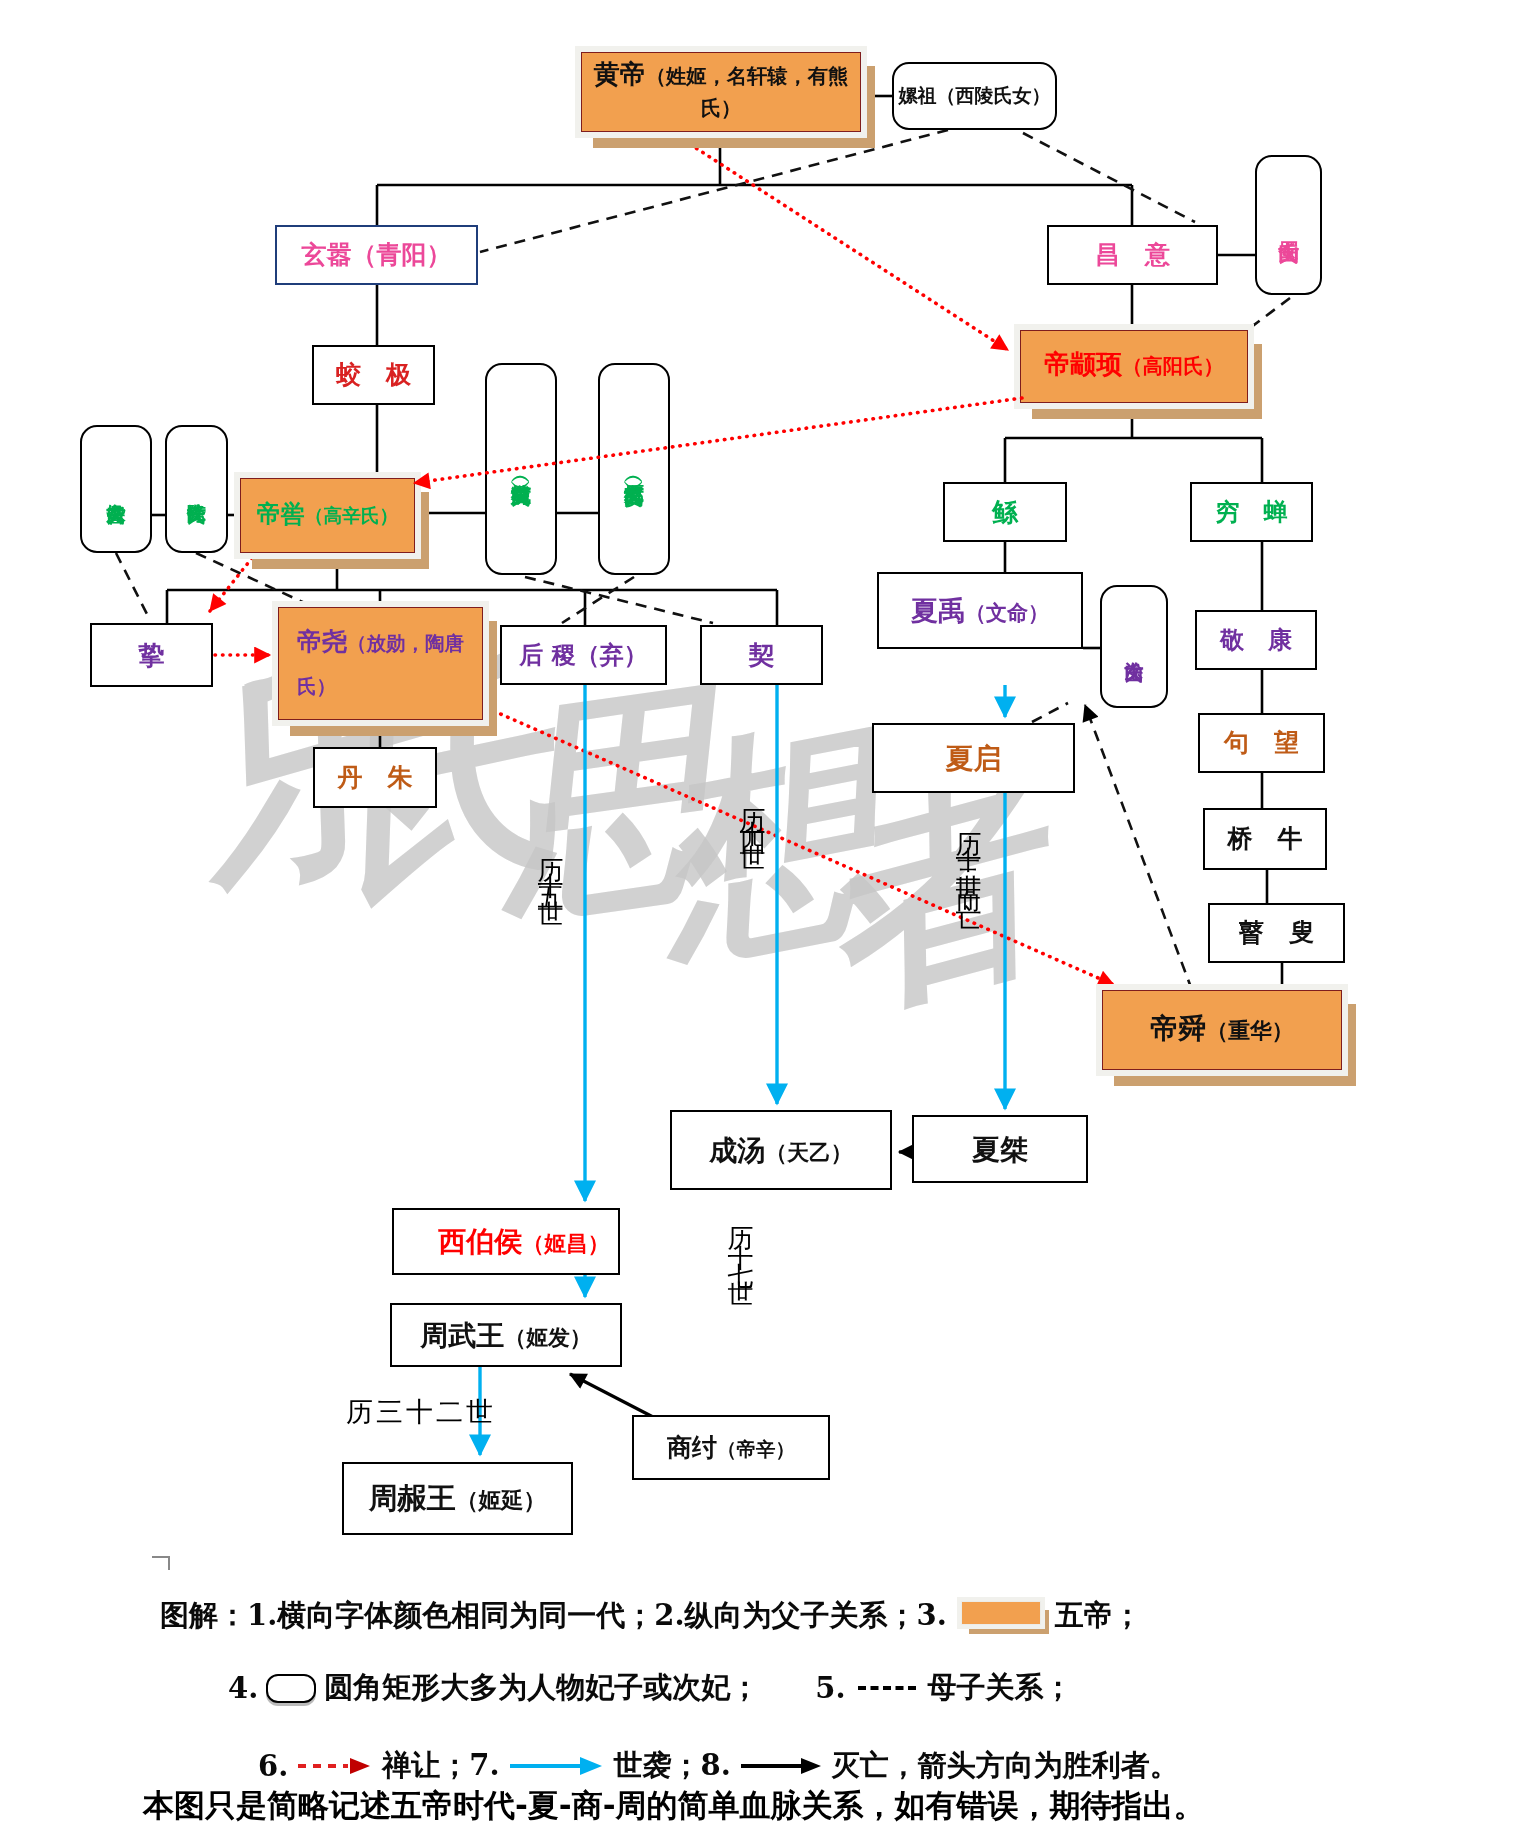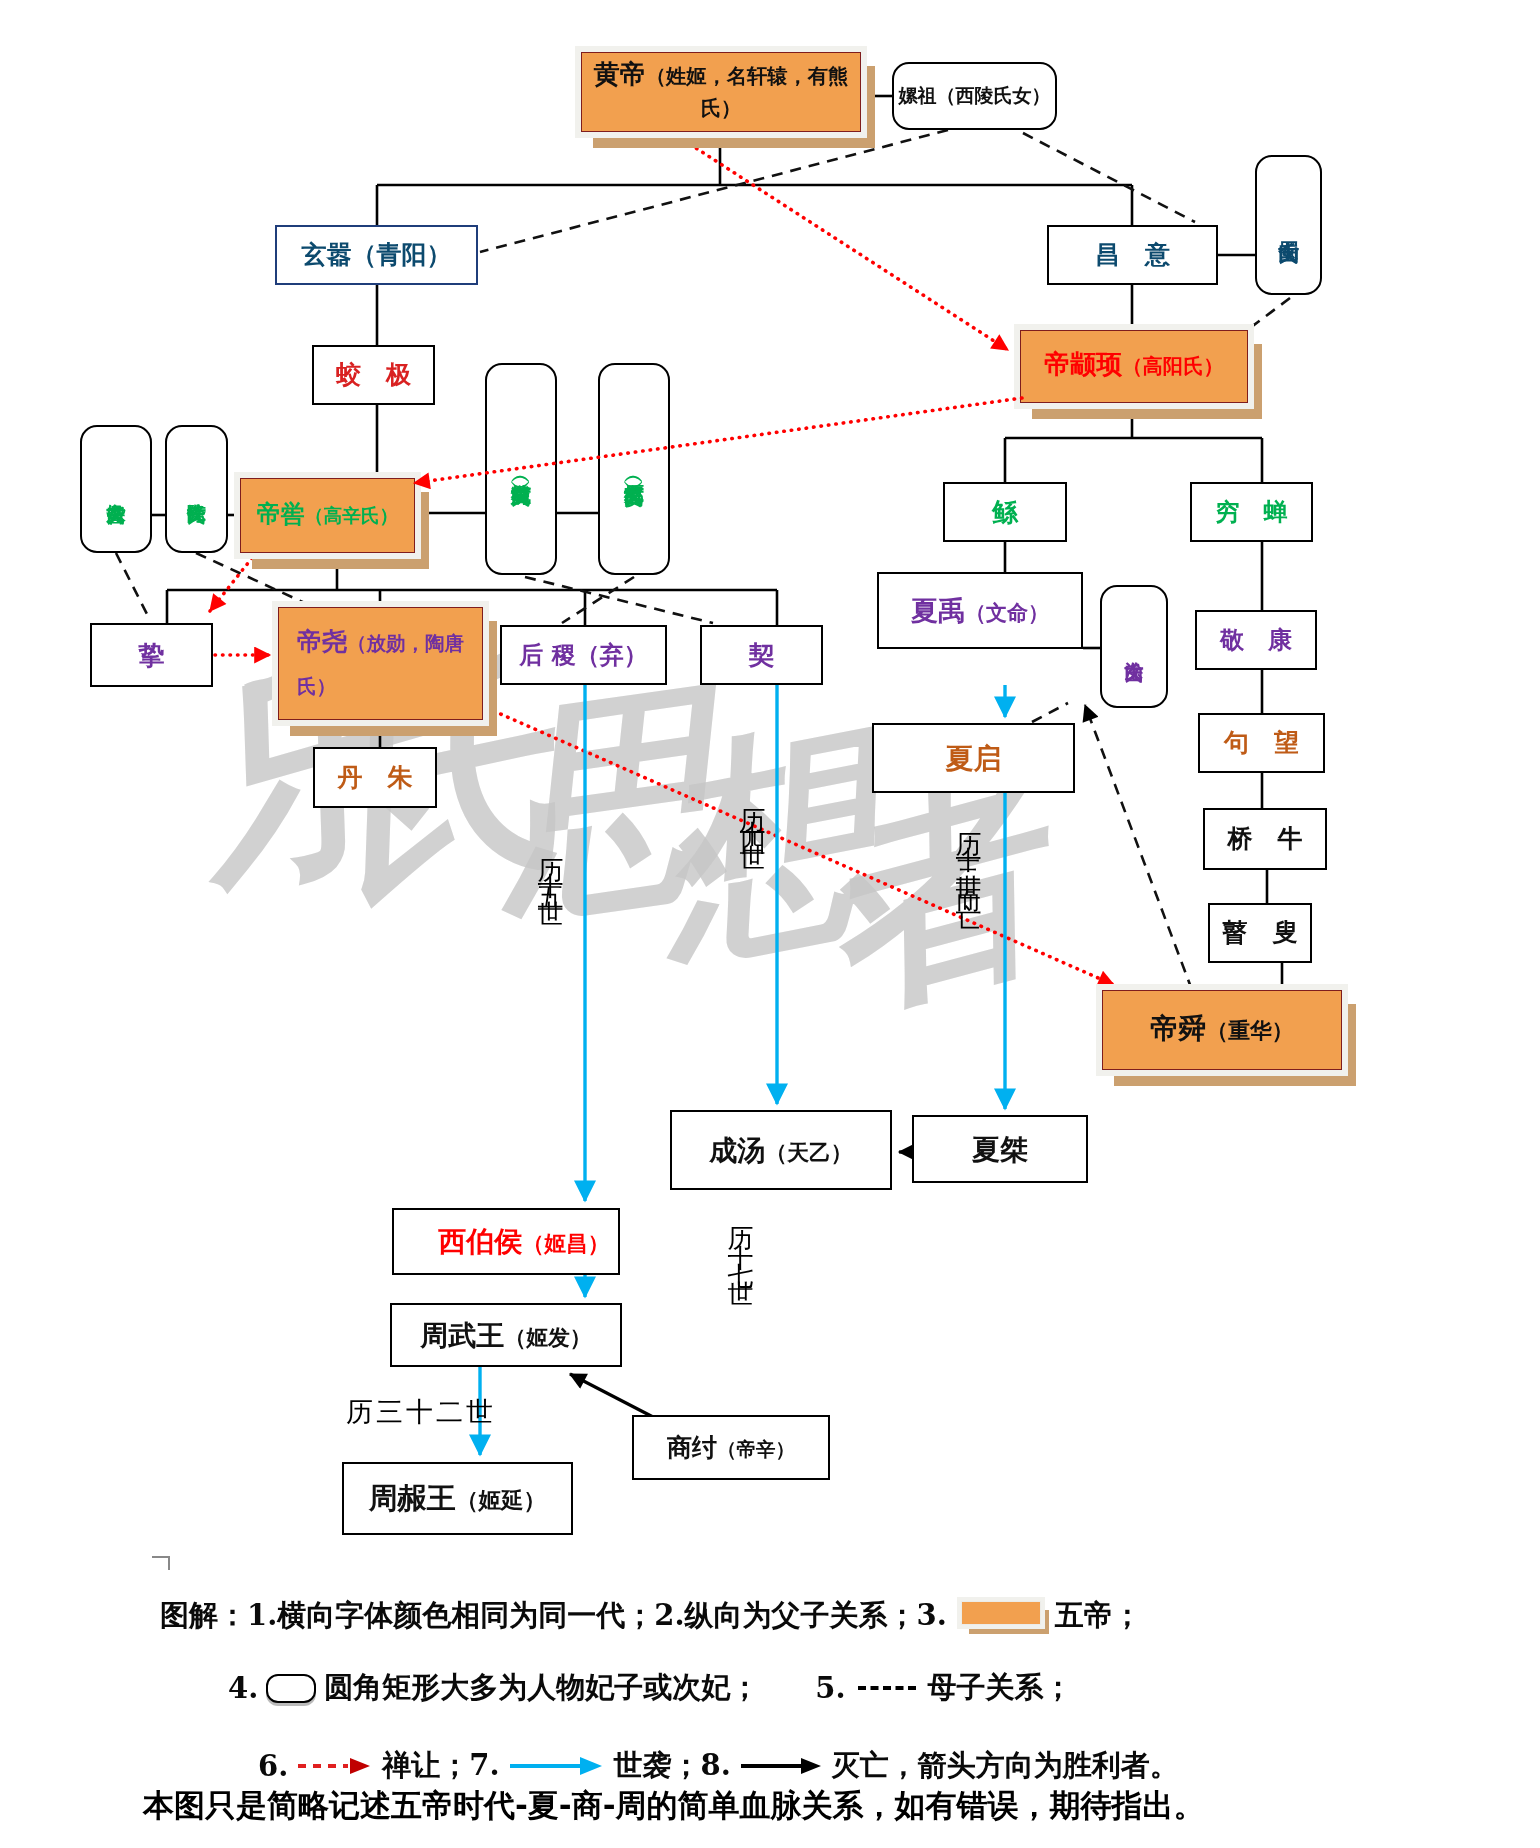--- a/index.html
+++ b/index.html
@@ -15,21 +15,21 @@
   .node{position:absolute;display:flex;align-items:center;justify-content:center;
         background:#fff;border:2px solid #000;box-sizing:border-box;z-index:3;
         text-align:center;line-height:1.25;font-weight:bold;}
   .rounded{border-radius:17px;border-width:2.5px;}
   .vtxt{writing-mode:vertical-rl;}
   .emperor{border:1px solid #7f1d1d;background:#F2A04F;
            box-shadow:0 0 0 6px #F1F1ED, 13px 15px 0 1px #CBA06F;font-family:Liberation Mono, monospace;}
   .multi{display:block;text-align:left;padding:15px 8px 0 18px;line-height:1.7;}
   .blue-border{border-color:#1F3D7A;border-width:2.5px;}
   .sb{font-size:.78em;}
-  .t-black{color:#111;} .t-blue{color:#0c4a6e;} .t-red{color:#FF0000;}
+  .t-black{color:#111;} .t-blue{color:#ec4899;} .t-red{color:#FF0000;}
   .t-green{color:#00B050;} .t-purple{color:#7030A0;} .t-brown{color:#BF5B16;}
   .t-darkred{color:#D92121;}
   
   .genlab{position:absolute;z-index:2;writing-mode:vertical-rl;color:#000;
           font-family:"DejaVu Serif","Liberation Serif",serif;font-size:26px;line-height:1;}
   .genlab-h{position:absolute;z-index:2;color:#000;
           font-family:"DejaVu Serif","Liberation Serif",serif;}
   
   .legrow{position:absolute;z-index:3;display:flex;align-items:center;
           font-family:"DejaVu Serif","Liberation Serif",serif;
@@ -207,21 +207,21 @@
   </div>
   <div class="node" style="left:872px;top:723px;width:203px;height:70px;font-size:28px;">
     <span class="t-brown">夏启</span>
   </div>
   <div class="node" style="left:1198px;top:713px;width:127px;height:60px;font-size:25px;">
     <span class="t-brown">句　望</span>
   </div>
   <div class="node" style="left:1203px;top:808px;width:124px;height:62px;font-size:25px;">
     <span class="t-black">桥　牛</span>
   </div>
-  <div class="node" style="left:1208px;top:903px;width:104px;height:60px;font-size:25px;">
+  <div class="node" style="left:1208px;top:903px;width:137px;height:60px;font-size:25px;">
     <span class="t-black">瞽　叟</span>
   </div>
   <div class="node emperor" style="left:1102px;top:990px;width:240px;height:80px;font-size:28px;">
     <span><span class="t-black">帝舜</span><span class="sb t-black">（重华）</span></span>
   </div>
   <div class="node" style="left:670px;top:1110px;width:222px;height:80px;font-size:28px;">
     <span><span class="t-black">成汤</span><span class="sb t-black">（天乙）</span></span>
   </div>
   <div class="node" style="left:912px;top:1115px;width:176px;height:68px;font-size:28px;">
     <span class="t-black">夏桀</span>

